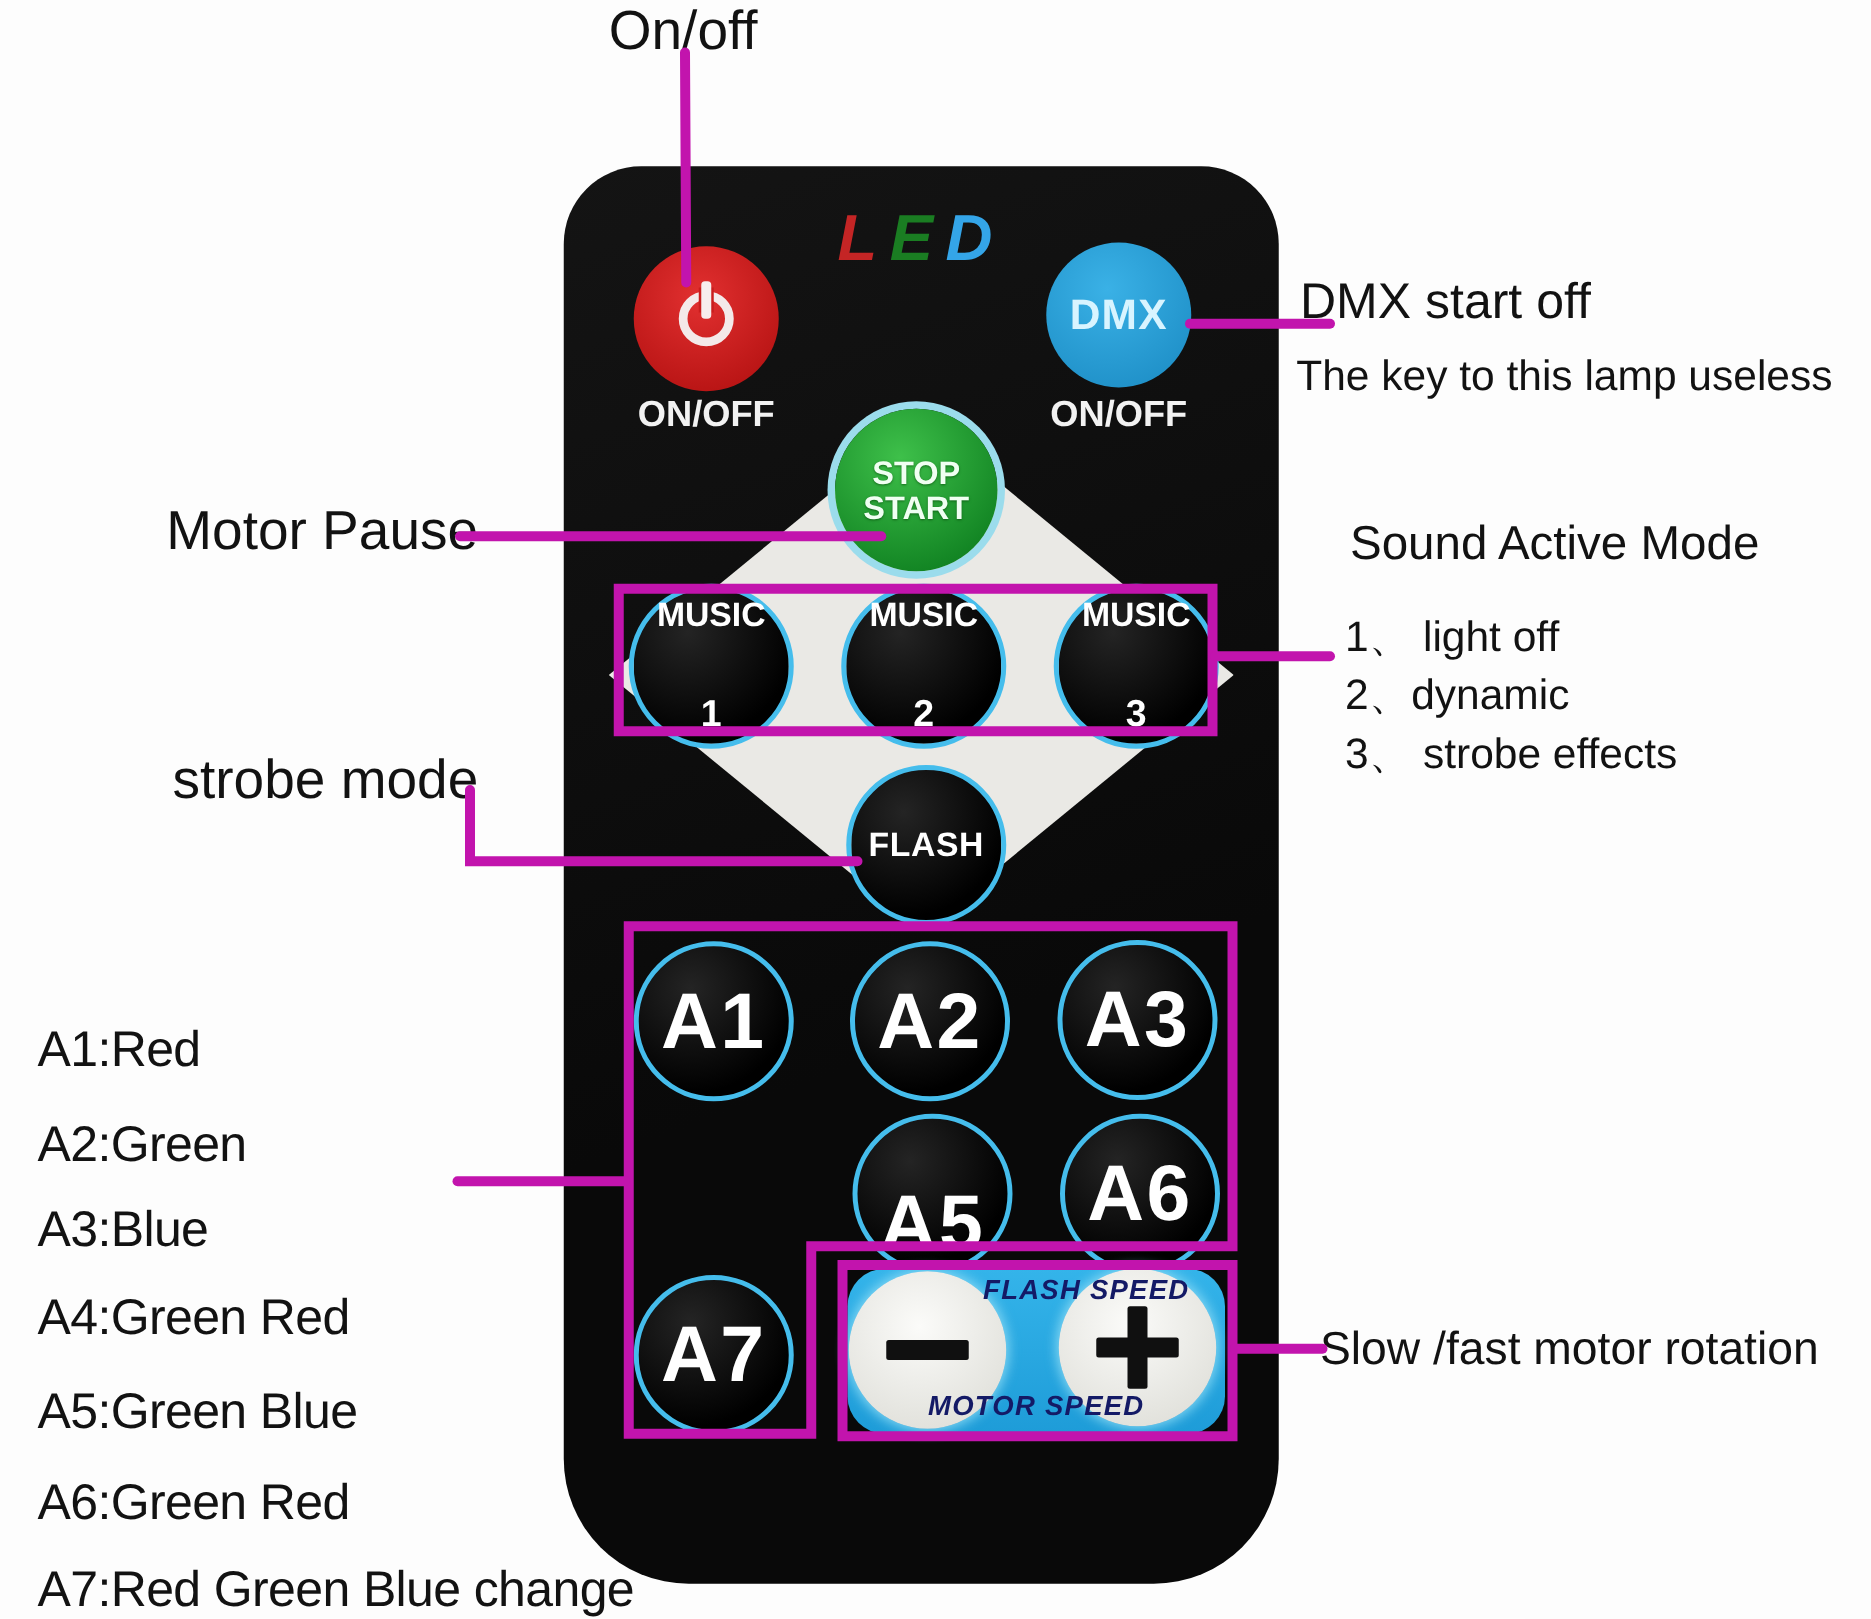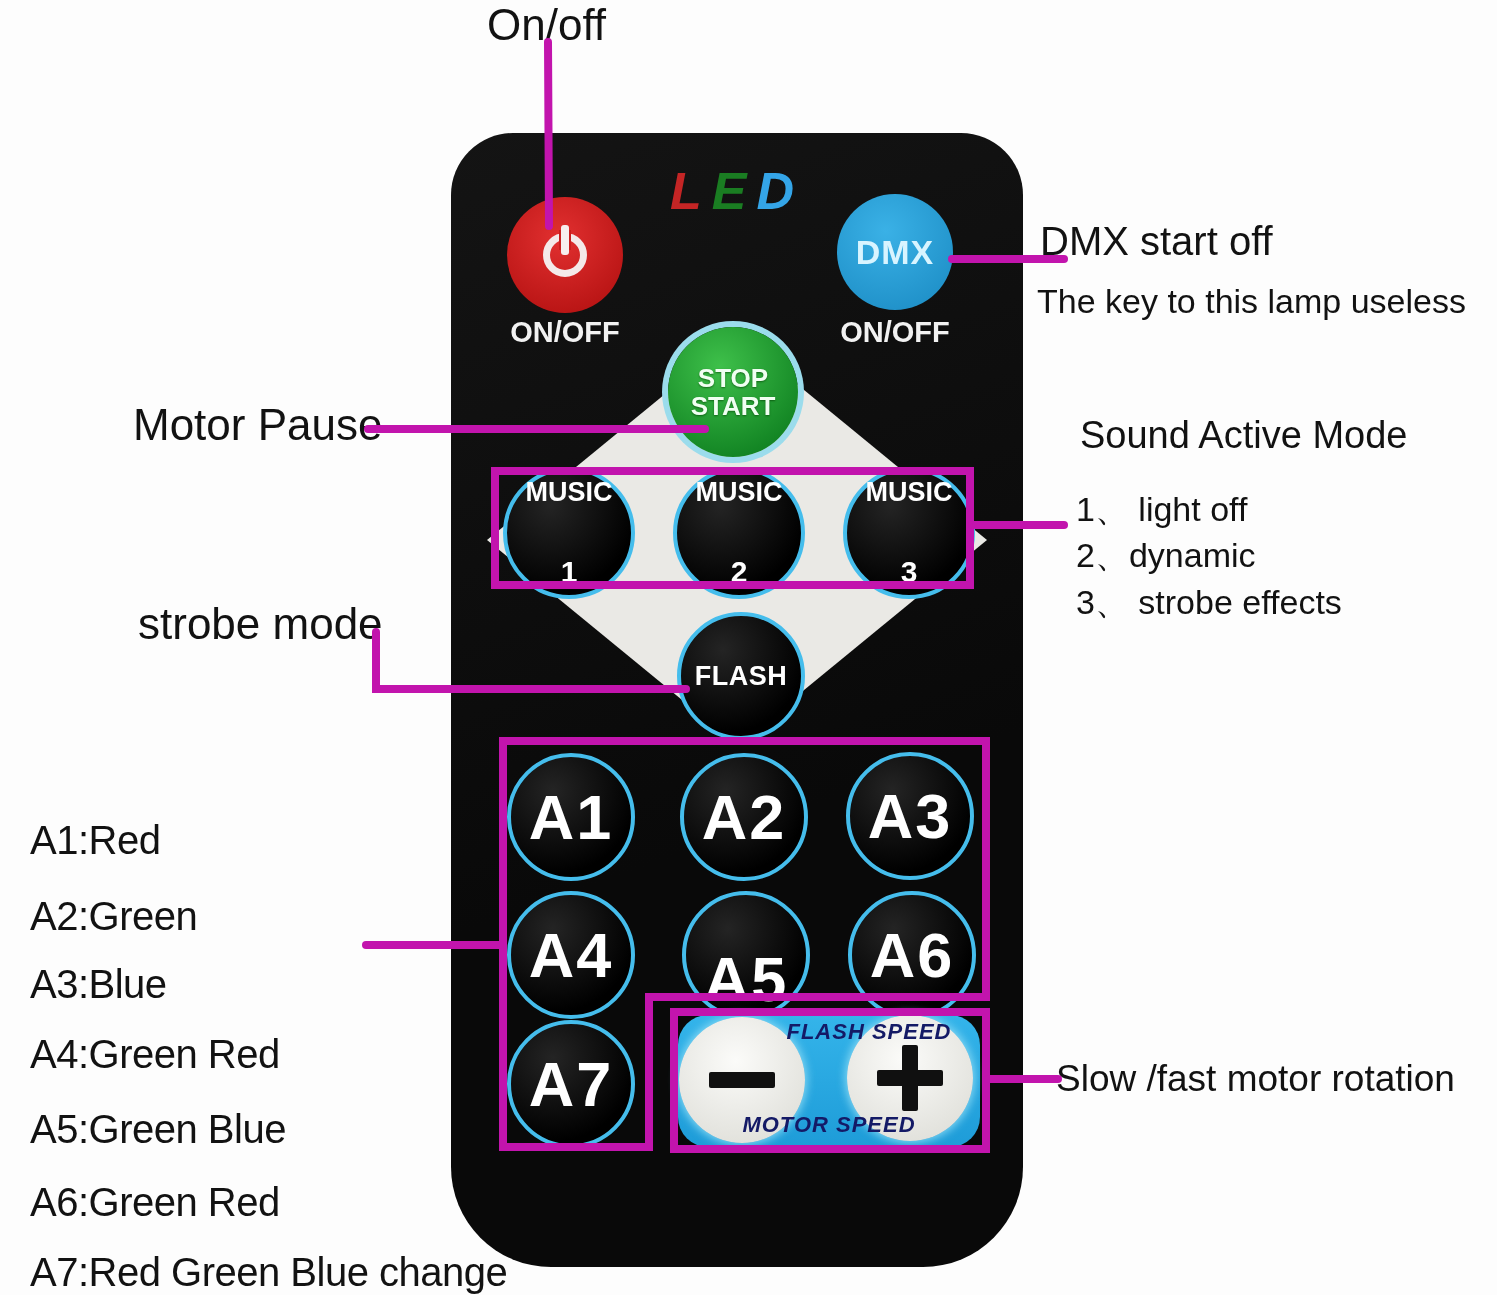--- a/index.html
+++ b/index.html
@@ -143,23 +143,20 @@
     </div>
 
     <div class="btn dark-btn a-btn a1">
         <span>A1</span>
       </div>
     <div class="btn dark-btn a-btn a2">
         <span>A2</span>
       </div>
     <div class="btn dark-btn a-btn a3">
         <span>A3</span>
-      </div>
-    <div class="btn dark-btn a-btn a4">
-        <span>A4</span>
       </div>
     <div class="btn dark-btn a-btn a5">
         <span>A5</span>
       </div>
     <div class="btn dark-btn a-btn a6">
         <span>A6</span>
       </div>
     <div class="btn dark-btn a-btn a7">
         <span>A7</span>
       </div>

